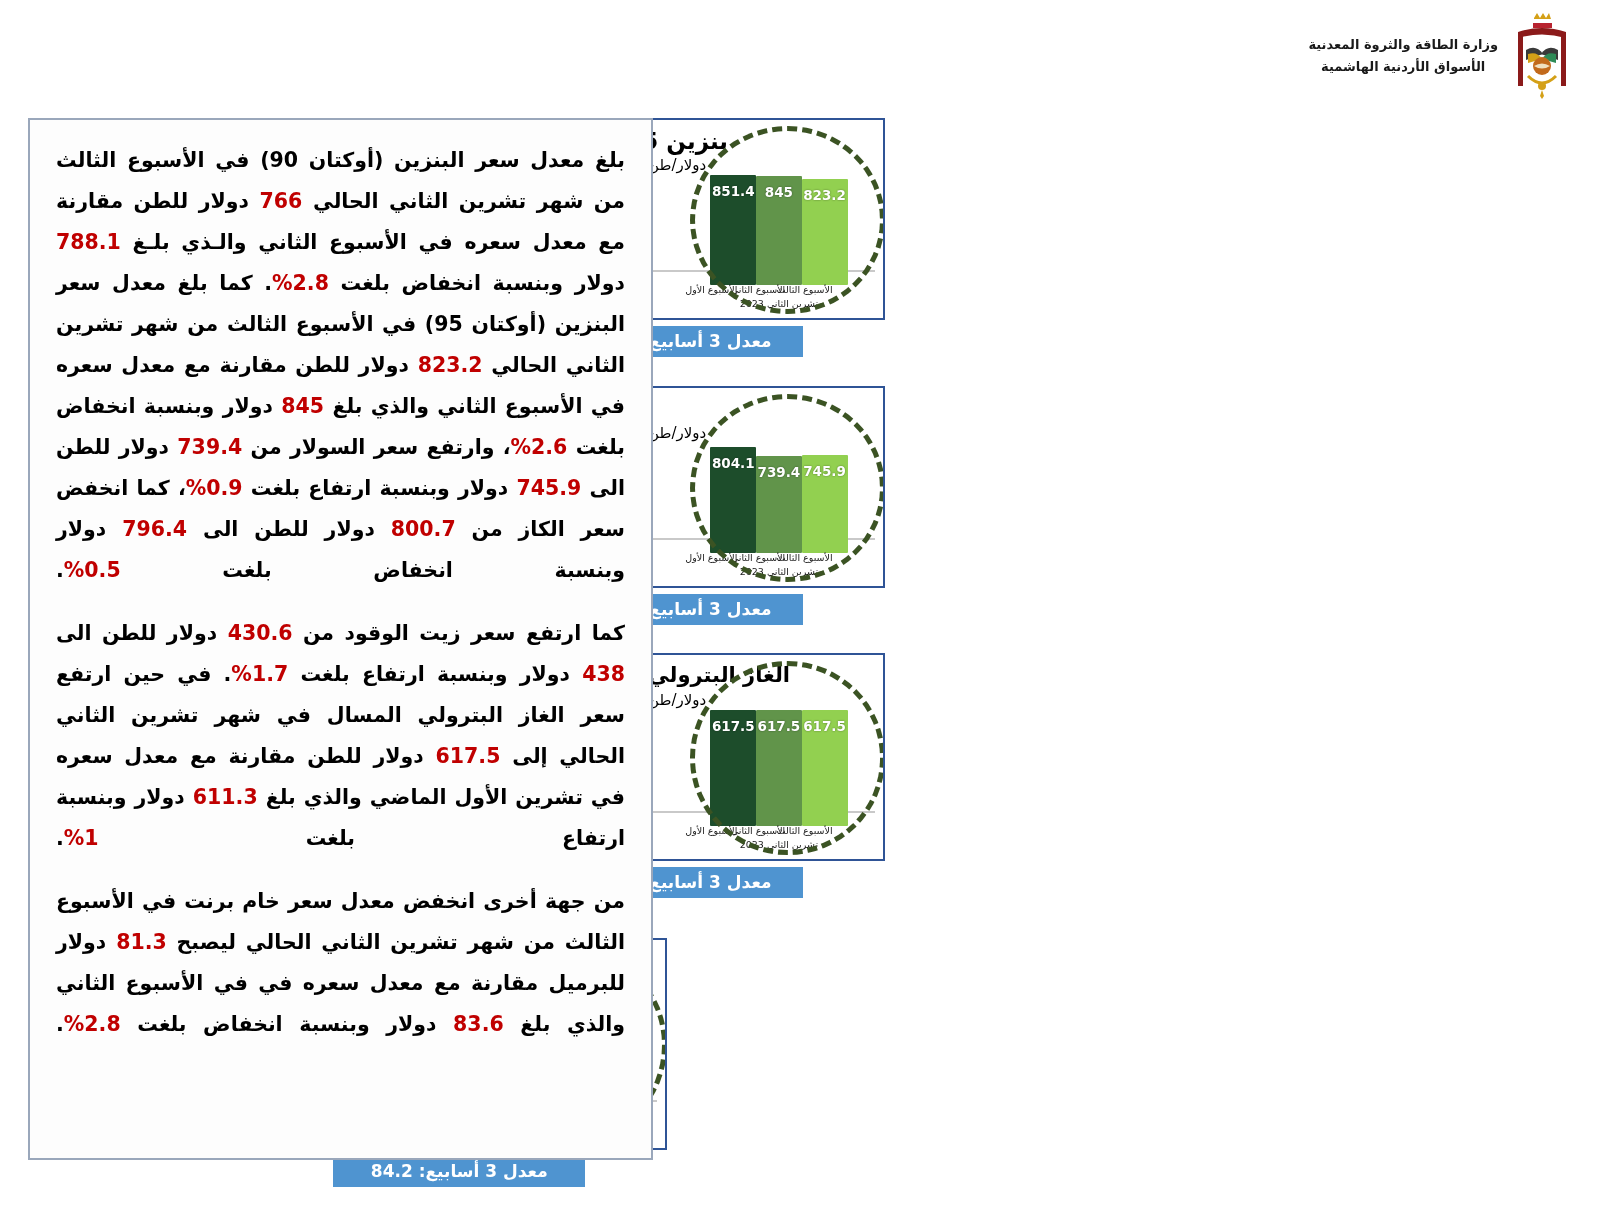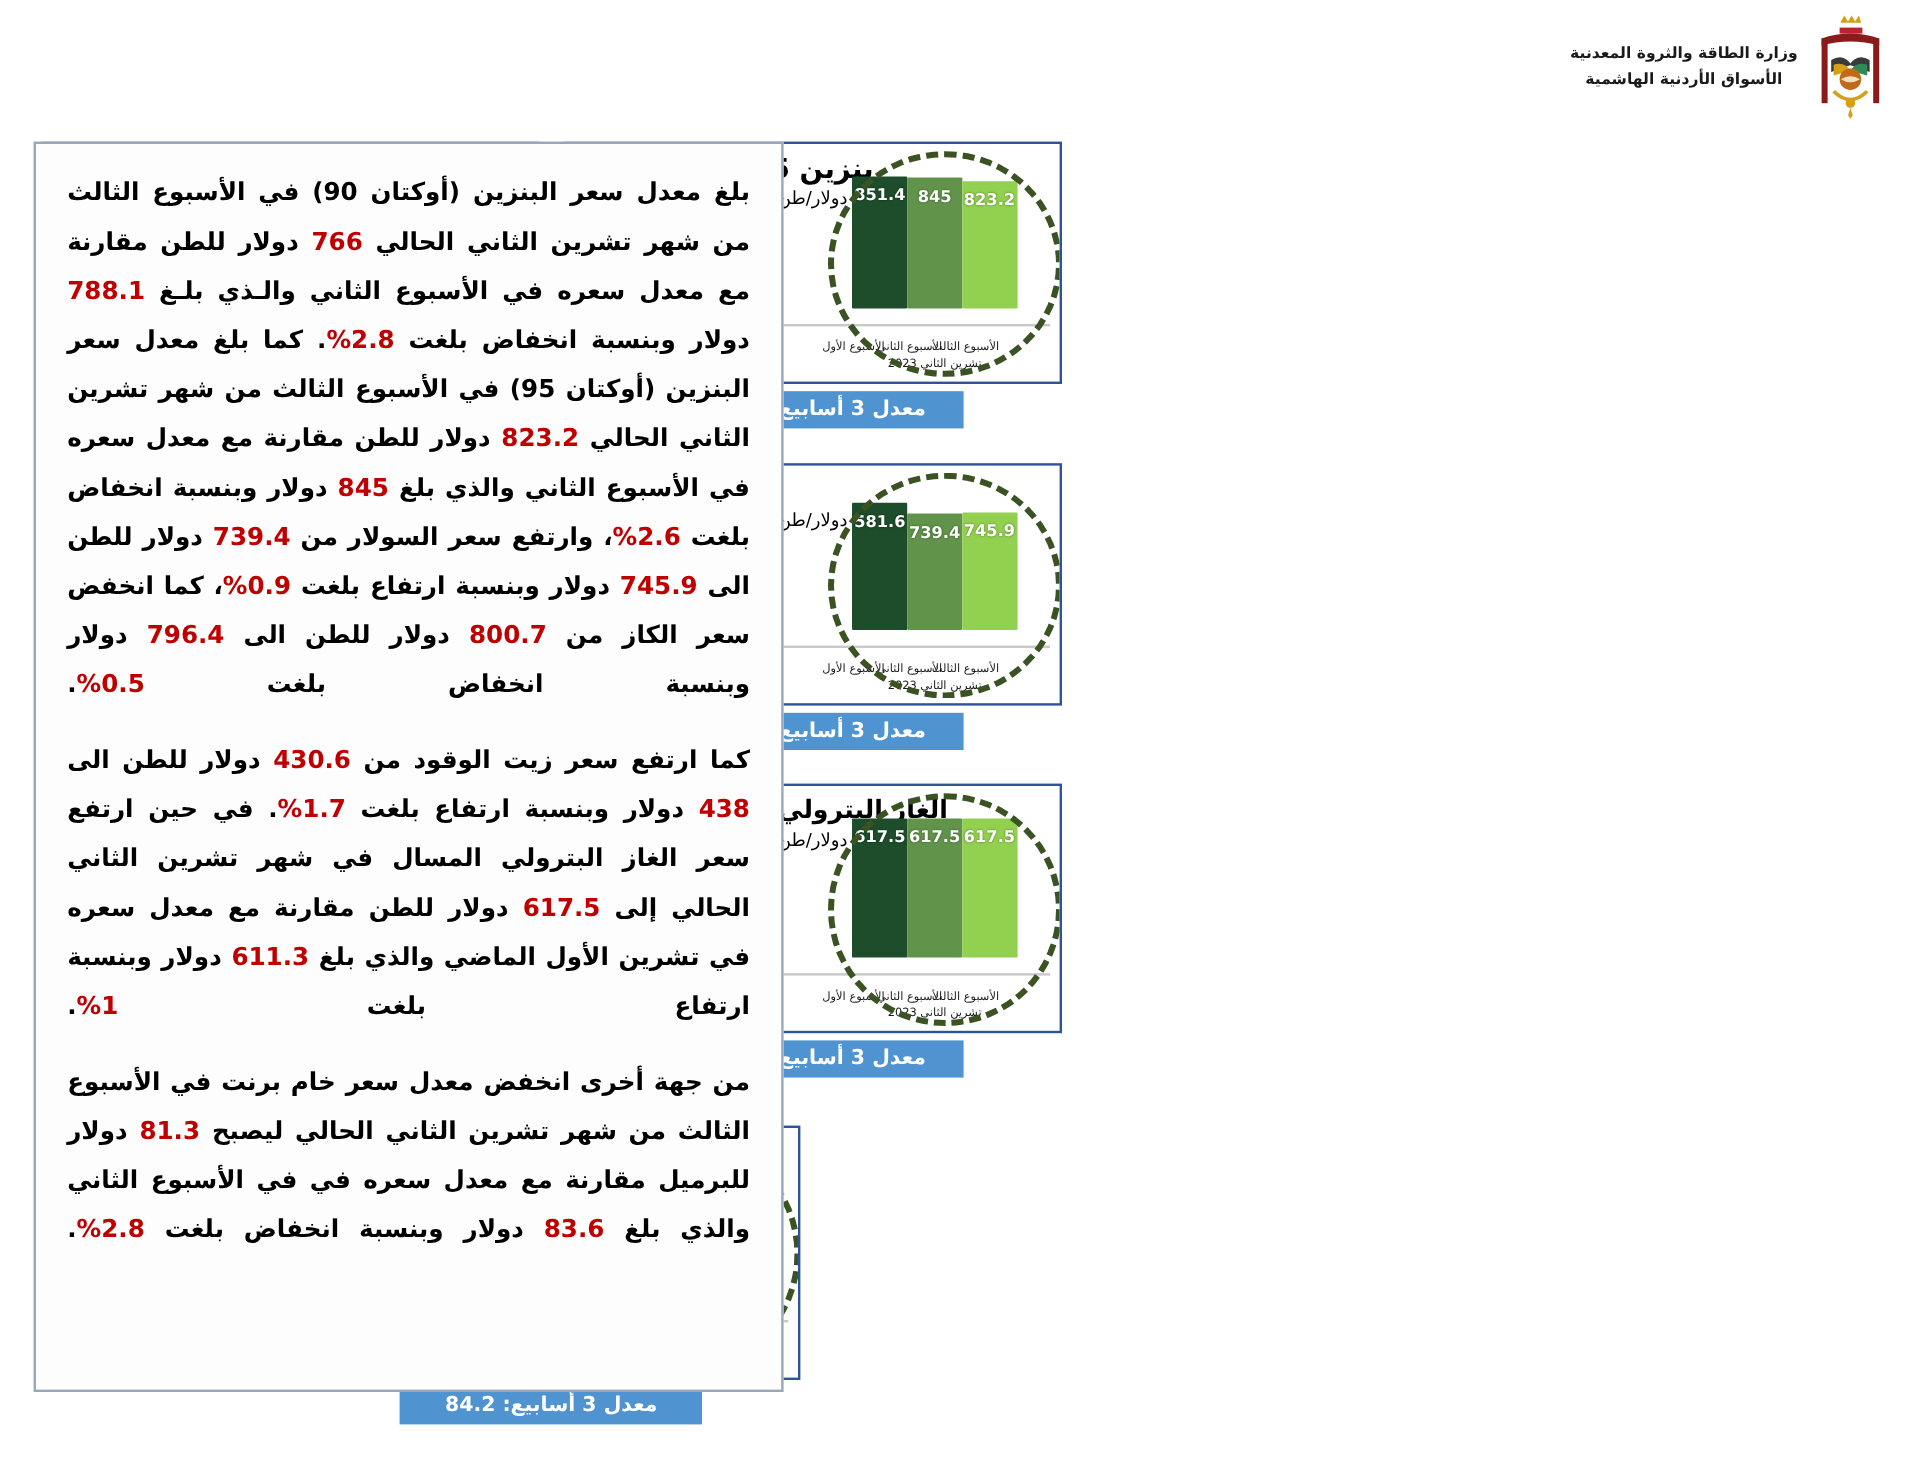--- a/index.html
+++ b/index.html
@@ -66,21 +66,21 @@
   .chart-unit {
     position: absolute; top: 36px; left: 0; right: 0; text-align: center;
     font-size: 15px; color: #000; direction: rtl; pointer-events: none;
   }
   .axis-line {
     position: absolute; left: 8px; right: 8px; bottom: 46px;
     height: 2px; background: #c9c9c9;
   }
 
   .bar {
-    position: absolute; bottom: 61px; width: 46px;
+    position: absolute; bottom: 33px; width: 46px;
     border-radius: 1px;
     padding-left: 12px;
   }
   .bar .val {
     position: absolute; top: 8px; left: 0; right: 0; text-align: center;
     color: #fff; font-size: 13.5px; font-weight: bold;
     text-shadow: 0 0 2px rgba(0,0,0,.45); direction: ltr;
   }
   .bar.blue { background: linear-gradient(180deg,#23447e 0%,#1f3864 100%); border:1px solid #16294a; }
   .bar.g1   { background: #1d4d2b; }
@@ -262,21 +262,21 @@
         </div>
         <div class="card-slot" style="left: 435.687px; top: 267.636px; width: 414.94px;">
           <div class="card" style="height: 202.283px;">
             <div class="chart-unit">دولار/طن</div>
             <div class="chart-body">
               <div class="axis-line"></div>
               <div class="bar blue" style="left: 47.7181px; height: 110.283px;">
                 <span class="val">837.3</span>
               </div>
               <div class="bar g1" style="left: 238.59px; height: 105.91px;">
-                <span class="val">581.6</span>
+                <span class="val">804.1</span>
               </div>
               <div class="bar g2" style="left: 284.234px; height: 97.3884px;">
                 <span class="val">739.4</span>
               </div>
               <div class="bar g3" style="left: 329.877px; height: 98.2446px;">
                 <span class="val">745.9</span>
               </div>
               <div class="arrow" style="left: 17.7181px; bottom: 98.2831px;">
                 <svg viewBox="0 0 26 58" height="58">
                   <polygon points="13,0 26,18 19,18 19,58 7,58 7,18 0,18" fill="#c00000"></polygon>

